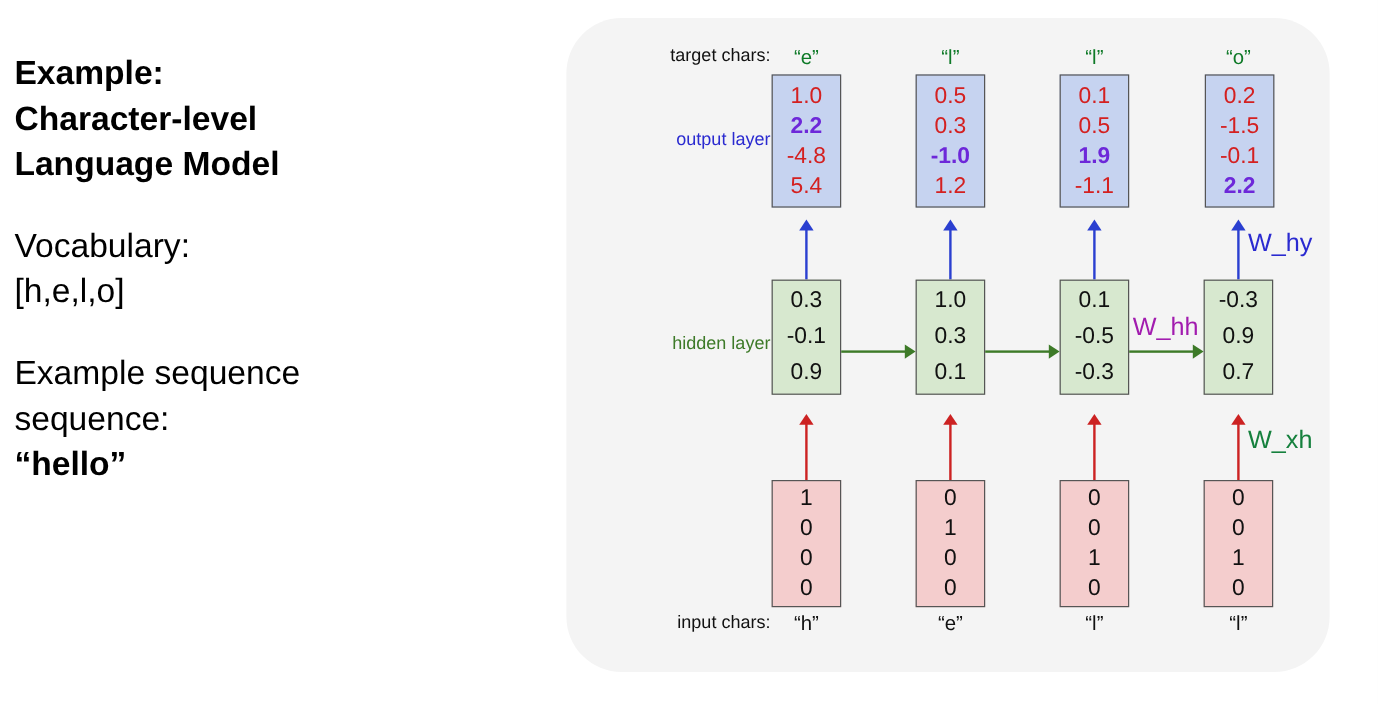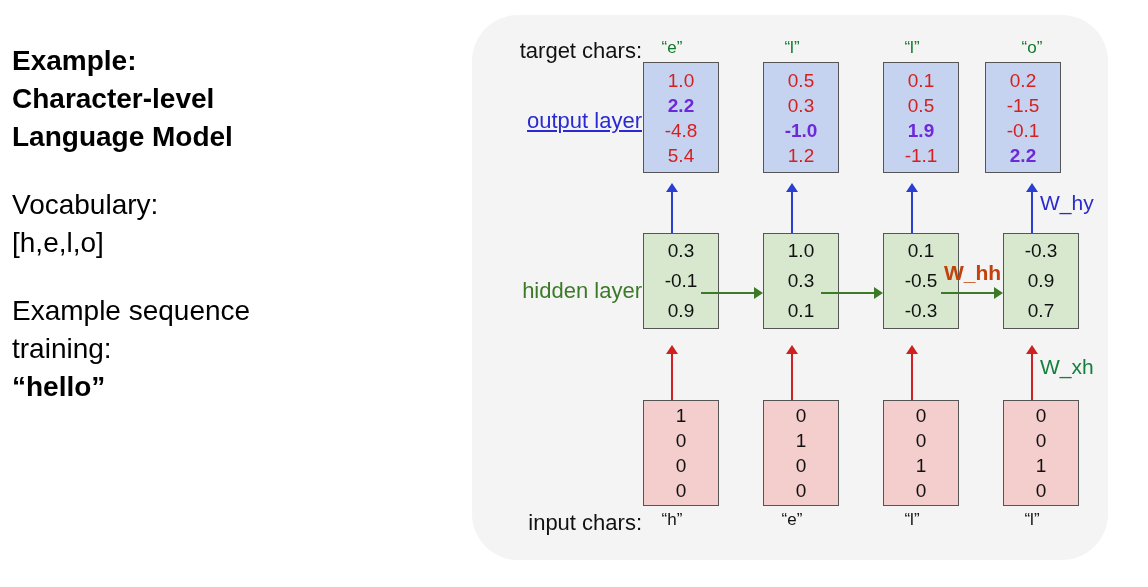--- a/index.html
+++ b/index.html
@@ -37,40 +37,40 @@
     left: 472px;
     top: 15px;
     width: 636px;
     height: 545px;
     background: #f4f4f4;
     border-radius: 46px;
   }
 
   .row-label {
     position: absolute;
-    font-size: 22px;
+    font-size: 15px;
     white-space: nowrap;
     text-align: right;
   }
 
   
   .col-char {
     position: absolute;
     font-size: 17px;
     width: 58px;
     text-align: center;
     white-space: nowrap;
   }
   .target-char { color: #0f7a28; }
   .input-char  { color: #111111; }
 
   
   .cell-box {
     position: absolute;
-    width: 76px;
+    width: 58px;
     box-sizing: border-box;
     border: 1.6px solid #555555;
     display: flex;
     flex-direction: column;
     align-items: center;
     justify-content: center;
   }
   .cell-box.output {
     background: #c6d3f0;
     height: 111px;
@@ -141,44 +141,44 @@
     border-left: 9px solid #3d7a28;
   }
 
   
   .wlabel {
     position: absolute;
     font-size: 21px;
     white-space: nowrap;
   }
   .w-blue  { color: #2a2ad0; }
-  .w-green { color: #c2410c; font-weight: bold; }
+  .w-green { color: #a21caf; }
   .w-red   { color: #15803d; }
 </style>
 </head>
 <body>
 
 <div id="left-text">
     <div class="left-line bold">Example:</div>
     <div class="left-line bold">Character-level</div>
     <div class="left-line bold">Language Model</div>
     <div class="left-gap"></div>
     <div class="left-line">Vocabulary:</div>
     <div class="left-line">[h,e,l,o]</div>
     <div class="left-gap"></div>
     <div class="left-line">Example sequence</div>
-    <div class="left-line">training:</div>
+    <div class="left-line">sequence:</div>
     <div class="left-line bold">“hello”</div>
   </div>
 
 <div id="diagram-panel">
 
   <div class="row-label" style="left:10px; top:23px; width:160px; color:#111111;">target chars:</div>
 
-  <div class="row-label" style="left:10px; top:93px; width:160px; color:#2a2ad0;text-decoration:underline;">output layer</div>
+  <div class="row-label" style="left:10px; top:93px; width:160px; color:#2a2ad0;">output layer</div>
 
   <div class="row-label" style="left:10px; top:263px; width:160px; color:#3d7a28;">hidden layer</div>
 
 
   <div class="row-label" style="left:10px; top:495px; width:160px; color:#111111;">input chars:</div>
 
   <div class="col-char target-char" style="left:171px; top:23px;">“e”</div>
   <div class="cell-box output" style="left:171px; top:47px;">
     <div class="cell-val v-red">1.0</div>
     <div class="cell-val v-green">2.2</div>
@@ -256,21 +256,21 @@
   </div>
   <div class="cell-box input" style="left:411px; top:385px;">
     <div class="cell-val">0</div>
     <div class="cell-val">0</div>
     <div class="cell-val">1</div>
     <div class="cell-val">0</div>
   </div>
   <div class="col-char input-char" style="left:411px; top:495px;">“l”</div>
 
   <div class="col-char target-char" style="left:531px; top:23px;">“o”</div>
-  <div class="cell-box output" style="left:513px; top:47px;">
+  <div class="cell-box output" style="left:532px; top:47px;">
     <div class="cell-val v-red">0.2</div>
     <div class="cell-val v-red">-1.5</div>
     <div class="cell-val v-red">-0.1</div>
     <div class="cell-val v-green">2.2</div>
   </div>
   <div class="varrow blue" style="left:553px; top:168px; height:50px;">
     <div class="head"></div>
       <div class="shaft"></div>
   </div>
   <div class="wlabel w-blue" style="left:568px; top:176px;">W_hy</div>

